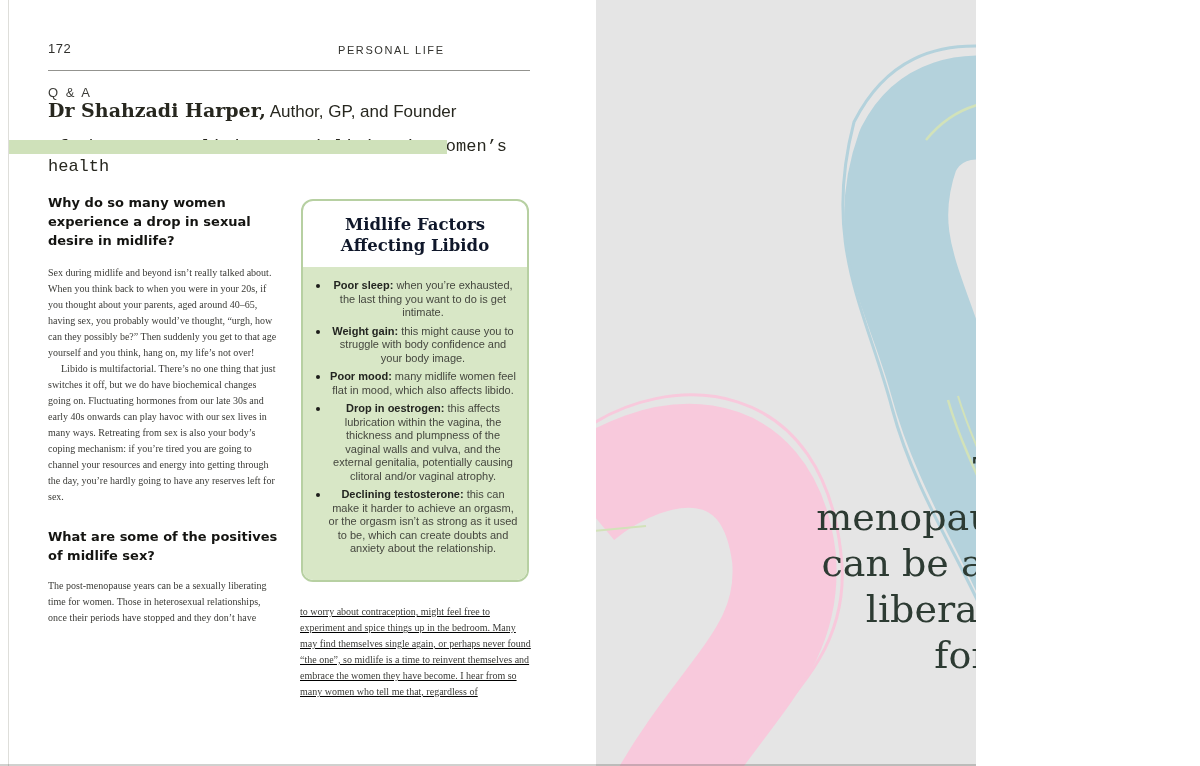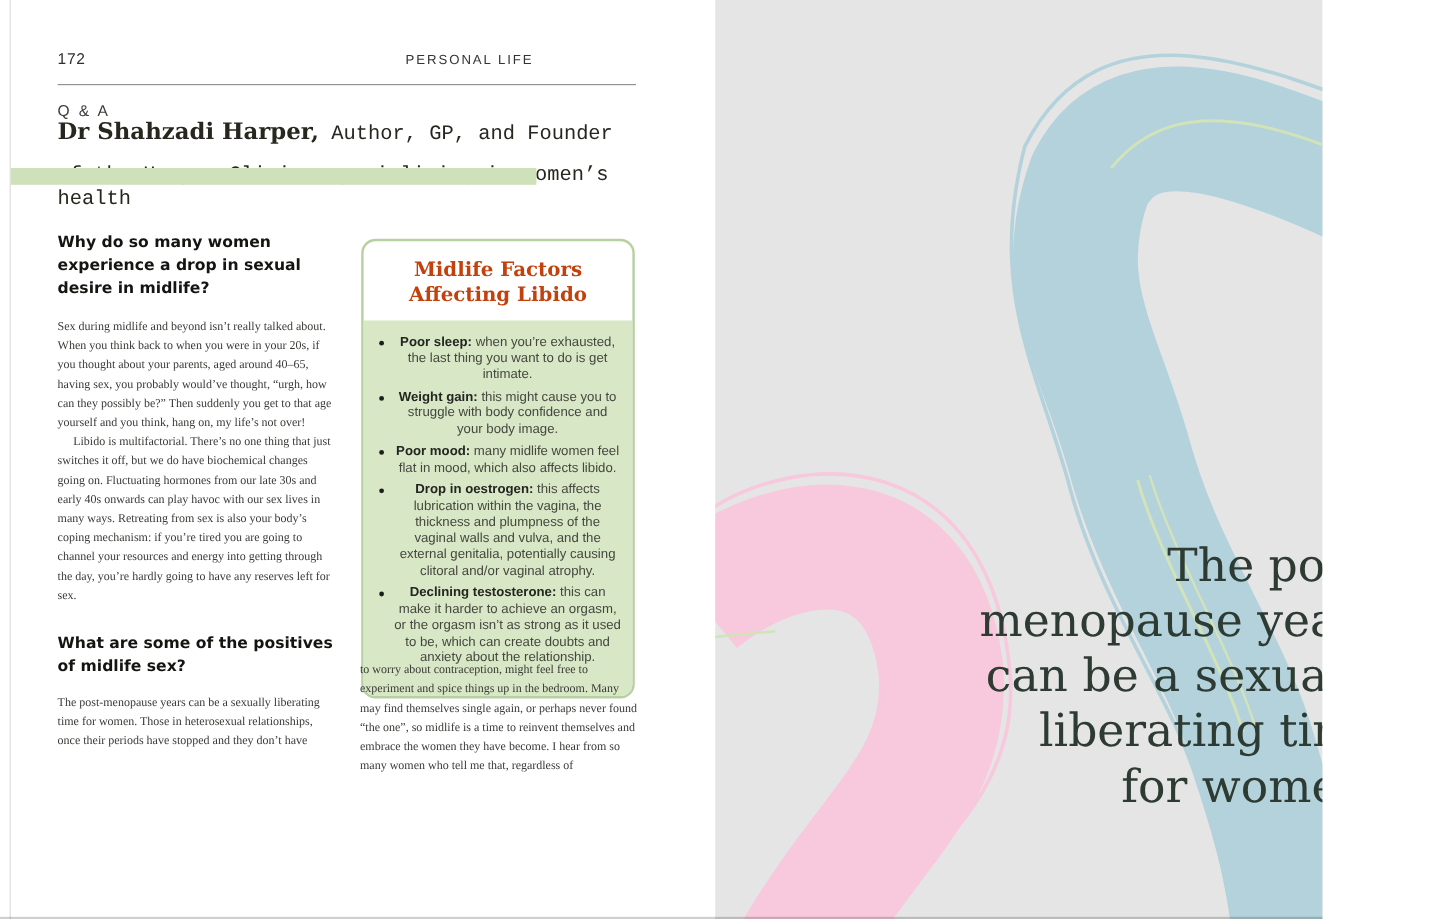--- a/index.html
+++ b/index.html
@@ -1,52 +1,52 @@
 <!DOCTYPE html>
 <html><head>
 <meta charset="utf-8">
 <style>
   html,body{margin:0;padding:0;}
   body{font-family:"Liberation Sans",sans-serif;background:#ffffff;}
-  .spread{position:relative;width:1102px;height:766px;background:#ffffff;overflow:hidden;}
+  .spread{position:relative;width:976px;height:766px;background:#ffffff;overflow:hidden;}
 
   
   .left-page{position:absolute;left:0;top:0;width:596px;height:766px;background:#ffffff;}
   .page-edge-line{position:absolute;left:8px;top:0;width:1px;height:766px;background:#dededa;}
   .folio{position:absolute;left:48px;top:41px;font-size:13px;letter-spacing:.5px;color:#2f2f2c;}
   .running-head{position:absolute;left:297px;top:44px;font-size:11px;letter-spacing:1.6px;color:#33332f;padding-left:41px;}
   .head-rule{position:absolute;left:48px;top:70px;width:482px;height:1px;background:#93938f;}
   .qa-label{position:absolute;left:48px;top:85px;font-size:13px;letter-spacing:2px;color:#3c3c38;}
   .byline{position:absolute;left:48px;top:100px;width:470px;color:#27271f;}
   .byline .name{font-family:"DejaVu Serif",serif;font-weight:bold;font-size:19px;line-height:21px;}
-  .byline .role{font-family:Liberation Mono, monospace;font-weight:normal;font-size:17px;}
+  .byline .role{font-family:Liberation Sans, sans-serif;font-weight:normal;font-size:17px;}
   .byline .line2{font-family:Liberation Mono, monospace;font-size:17px;line-height:20px;margin-top:15px;}
   .green-bar{position:absolute;left:9px;top:140px;width:438px;height:14px;background:#cfe1ba;}
 
   .col1{position:absolute;left:48px;top:193px;width:233px;}
   .q-head{font-family:"DejaVu Sans",sans-serif;font-weight:bold;font-size:13px;line-height:19px;color:#141411;}
   .q-head.second{margin-top:22px;}
   .body-p{font-family:"Liberation Serif",serif;font-size:10px;line-height:16px;color:#3a3a36;margin:0;}
   .body-p.first{margin-top:15px;}
   .body-p.indent{text-indent:13px;}
   .body-p.after-head{margin-top:13px;}
 
   .fact-box{position:absolute;left:301px;top:199px;width:228px;background:#ffffff;
             border:2px solid #b7d0a2;border-radius:12px;box-sizing:border-box;}
   .fact-box .box-head{padding:13px 8px 11px;text-align:center;}
-  .fact-box .box-title{font-family:"DejaVu Serif",serif;font-weight:bold;font-size:16.5px;line-height:21px;color:#c2410c;}
+  .fact-box .box-title{font-family:"DejaVu Serif",serif;font-weight:bold;font-size:16.5px;line-height:21px;color:#0f172a;}
   .fact-box .box-body{background:#d8e7c6;border-radius:0 0 10px 10px;padding:12px 9px 12px 12px;}
   .fact-box ul{list-style:none;margin:0;padding:0;text-align:center;}
   .fact-box li{position:relative;padding-left:13px;margin-bottom:5px;
                font-family:"Liberation Sans",sans-serif;font-size:11px;line-height:13.5px;color:#45473f;}
   .fact-box li:last-child{margin-bottom:12px;}
   .fact-box li .dot{position:absolute;left:1px;top:5px;width:4px;height:4px;border-radius:50%;background:#1d1d1a;}
   .fact-box li .term{font-weight:bold;color:#232521;}
 
-  .col2{position:absolute;left:300px;top:551px;width:233px;}
+  .col2{position:absolute;left:300px;top:604px;width:233px;text-decoration:underline;}
 
   
   .right-page{position:absolute;left:596px;top:0;width:604px;height:766px;background:#e5e5e5;overflow:hidden;}
   .right-page svg{position:absolute;left:0;top:0;}
   .pull-quote{position:absolute;right:48px;top:448px;width:520px;text-align:right;
               font-family:"DejaVu Serif",serif;font-size:38px;line-height:46px;color:#2d3b33;}
   .quote-dash{position:absolute;right:48px;top:672px;width:520px;text-align:right;
               font-family:"DejaVu Serif",serif;font-size:40px;line-height:40px;color:#2d3b33;}
 
   .bottom-edge{position:absolute;left:0;bottom:0;width:1200px;height:2px;background:rgba(40,45,35,.22);}

